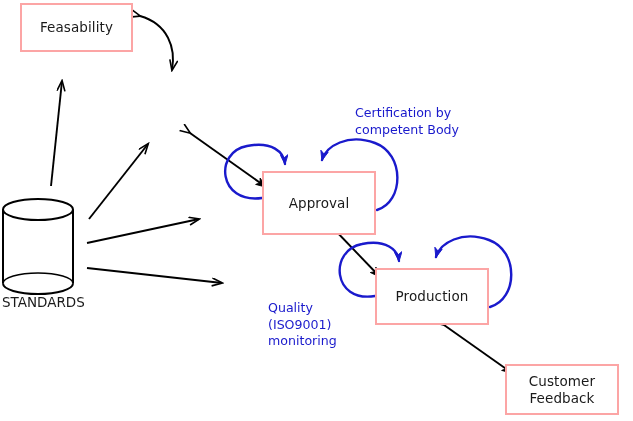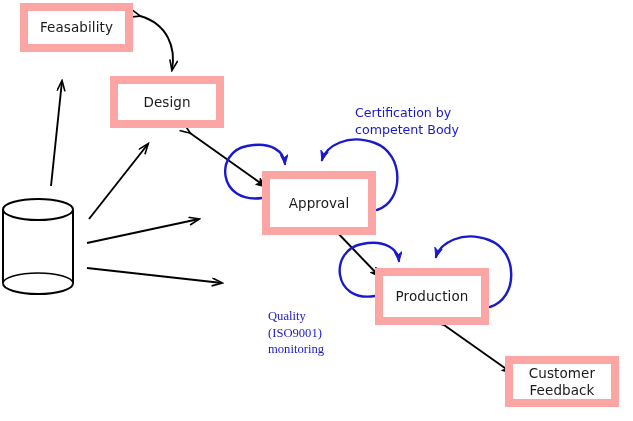--- a/index.html
+++ b/index.html
@@ -21,21 +21,21 @@
   #diagram-svg {
     position: absolute;
     left: 0;
     top: 0;
     width: 633px;
     height: 421px;
   }
   .node-box {
     position: absolute;
     box-sizing: border-box;
-    border: 8px solid #fca5a5;
+    border: 2px solid #fca5a5;
     background: #ffffff;
     display: flex;
     align-items: center;
     justify-content: center;
     text-align: center;
     color: #1a1a1a;
     font-size: 13.5px;
     line-height: 1.25;
     letter-spacing: 0.1px;
   }
@@ -129,40 +129,38 @@
 
     <g>
       <path d="M490,307 C518,299 519,251 489,240 C462,230 440,243 436,257" fill="none" stroke="#1a1acc" stroke-width="2.4" stroke-linecap="round" marker-end="url(#ah-blue)"></path>
     </g>
   </svg>
 
   <div class="node-box" style="left:20px; top:3px; width:113px; height:49px;">
     <span class="node-label">Feasability</span>
   </div>
 
-  <div class="node-box" style="left:110px; top:76px; width:114px; height:52px;">
-    <span class="node-label">Design</span>
-  </div>
 
   <div class="node-box" style="left:262px; top:171px; width:114px; height:64px;">
     <span class="node-label">Approval</span>
   </div>
 
   <div class="node-box" style="left:375px; top:268px; width:114px; height:57px;">
     <span class="node-label">Production</span>
   </div>
 
-  <div class="node-box" style="left:505px; top:356px; width:114px; height:51px;">
+  <div class="node-box" style="left:505px; top:364px; width:114px; height:51px;">
     <span class="node-label">Customer
 Feedback</span>
   </div>
 
+  <div class="store-label" style="left:2px; top:294px;">STANDARDS</div>
 
 
   <div class="annot" style="left:355px; top:105px;">Certification by
 competent Body</div>
 
 
-  <div class="annot" style="left:268px; top:308px;font-family:Liberation Serif, serif;">Quality
+  <div class="annot" style="left:268px; top:300px;">Quality
 (ISO9001)
 monitoring</div>
 
 </div>
 
 </body></html>

